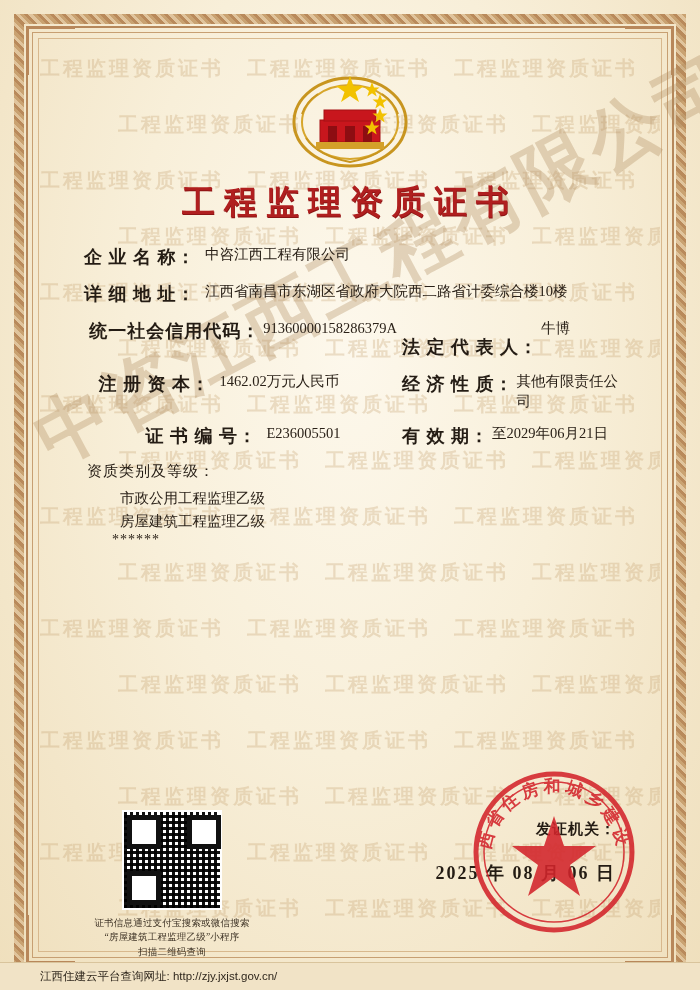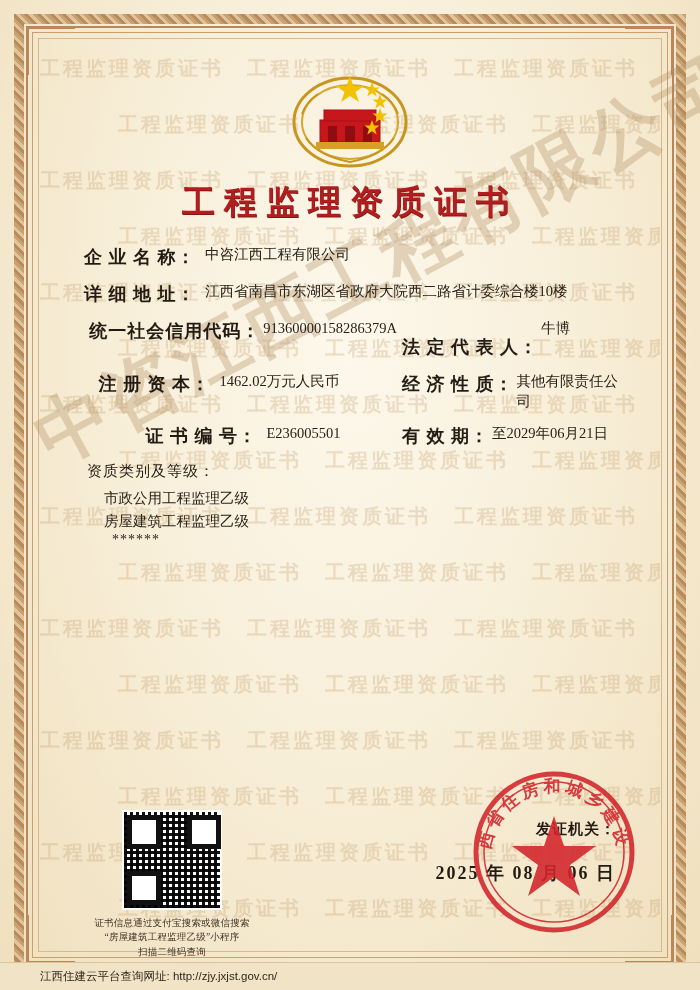--- a/index.html
+++ b/index.html
@@ -164,21 +164,21 @@
   .col-right { display: flex; flex: 1; }
 
   .qual-head {
     font-weight: 400;
     font-size: 15px;
     letter-spacing: 1px;
     color: #241c14;
     margin: 14px 0 6px 3px;
   }
   .qual-list {
-    margin-left: 20px;
+    margin-left: 36px;
     font-size: 14.5px;
     line-height: 1.55;
     color: #2a2118;
   }
   .qual-stars {
     margin-left: 28px;
     font-size: 14px;
     letter-spacing: 1px;
     color: #2a2118;
   }

